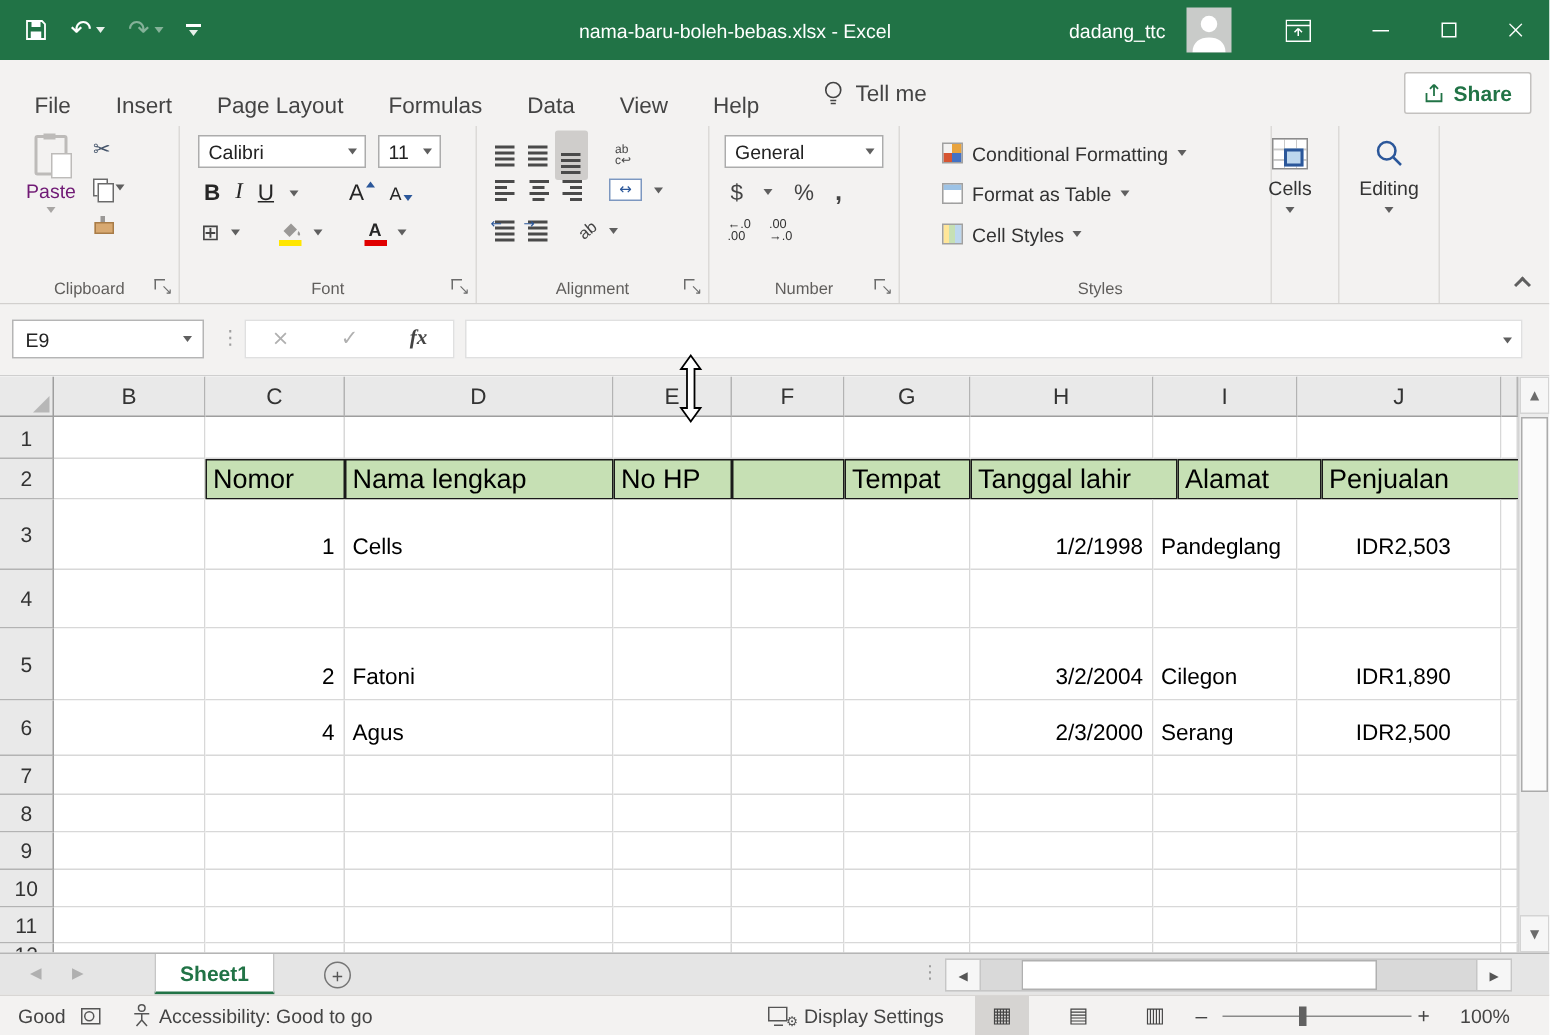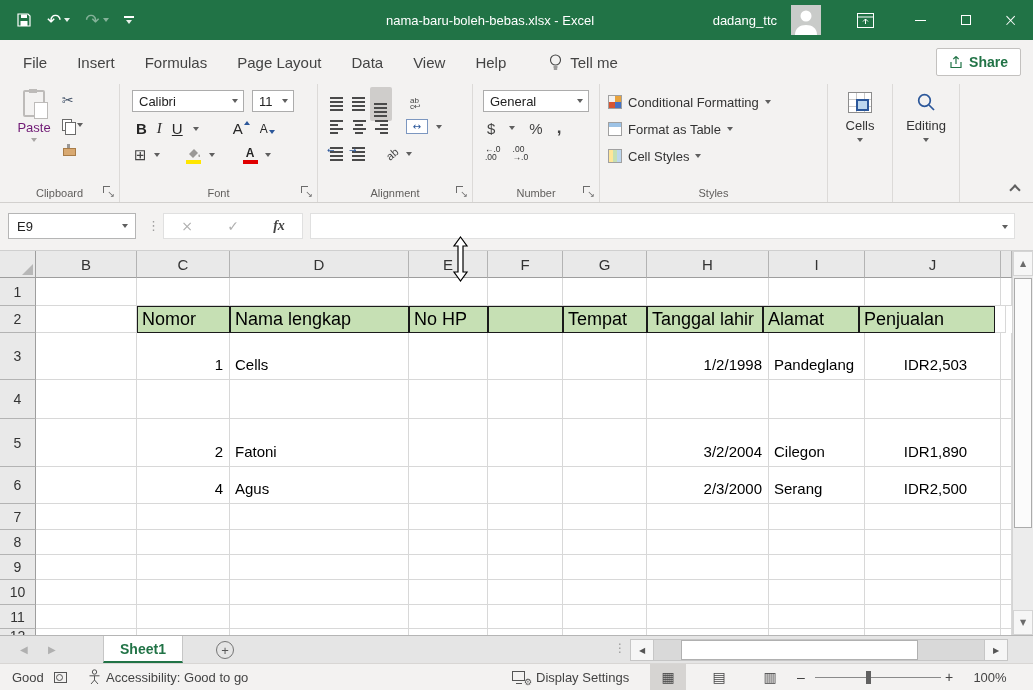--- a/index.html
+++ b/index.html
@@ -24,21 +24,21 @@
   .avatar { width:30px; height:30px; background:#c9cbc9; display:flex; align-items:flex-end; justify-content:center; overflow:hidden; margin-right:22px; }
   .ribbonopts { margin-right:10px; }
   .win-btn { width:45px; height:100%; display:flex; align-items:center; justify-content:center; }
   .win-min b { width:11px; border-top:1px solid #fff; display:block; }
   .win-max b { width:10px; height:10px; border:1px solid #fff; display:block; }
   .win-close { font-size:17px; font-weight:300; }
 
   
   .tabrow { position:absolute; left:0; top:40px; right:0; height:44px; background:#f3f2f1; display:flex; align-items:stretch; }
   #rtabs { display:flex; padding-left:8px; }
-  .rtab { position:relative; display:flex; align-items:center; padding:5px 15px; font-size:15px; color:#444; }
+  .rtab { position:relative; display:flex; align-items:flex-end; padding:5px 15px; font-size:15px; color:#444; }
   .rtab.active span { color:#262626; font-weight:700; }
   .rtab.active::after { content:""; position:absolute; left:13px; right:13px; bottom:4px; border-bottom:3px solid #217346; }
   .tellme { display:flex; align-items:center; gap:8px; margin-left:28px; font-size:15px; color:#444; }
   .share-btn { position:absolute; right:12px; top:8px; height:28px; background:#fff; border:1px solid #c3c1bf; border-radius:2px; display:flex; align-items:center; gap:6px; padding:0 12px; color:#217346; font-weight:700; font-size:14px; }
 
   
   .ribbon { position:absolute; left:0; top:84px; right:0; height:119px; background:#f3f2f1; border-bottom:1px solid #d2d0ce; }
   .grp { position:absolute; top:0; bottom:0; border-right:1px solid #ddlbd9; border-right:1px solid #dcdad8; }
   .grp-label { position:absolute; bottom:3px; left:0; right:0; text-align:center; font-size:11px; color:#605e5c; }
   .launcher { position:absolute; right:5px; bottom:5px; width:11px; height:11px; color:#6b6b6b; }
@@ -97,21 +97,21 @@
   .orient { font-size:11px; color:#444; transform:rotate(-40deg); display:inline-block; margin-left:12px; }
 
   .g-num { left:473px; width:127px; }
   .ngen { left:10px; top:6px; width:106px; }
   .n2 { left:14px; top:34px; gap:14px; }
   .n3 { left:12px; top:61px; gap:12px; }
   .cur { font-size:15px; color:#444; }
   .comma { font-size:17px; color:#444; font-weight:600; }
   .decic { display:flex; flex-direction:column; line-height:8px; font-size:8.5px; color:#333; }
 
-  .g-styles { left:600px; width:228px; }
+  .g-styles { left:620px; width:228px; }
   .stylerow { position:absolute; left:8px; display:flex; align-items:center; gap:6px; height:20px; font-size:13px; color:#333; }
   .sicon { width:14px; height:14px; border:1px solid #a0a0a0; }
   .si-cond { background:conic-gradient(#e8a33d 0 25%, #4472c4 0 50%, #d65532 0 75%, #f3f2f1 0); }
   .si-table { background:linear-gradient(#9dc3e6 0 4px, #fff 4px), linear-gradient(90deg,#c9c9c9 1px,transparent 1px); background-size:100% 100%, 5px 100%; }
   .si-styles { background:linear-gradient(90deg,#ffe699 0 4px,#c6e0b4 4px 8px,#bdd7ee 8px); }
 
   .g-cells { left:828px; width:65px; }
   .g-edit { left:893px; width:67px; border-right:1px solid #dcdad8; }
   .bigbtn { position:absolute; left:0; right:0; top:8px; display:flex; flex-direction:column; align-items:center; gap:5px; font-size:13px; color:#333; }
   .cellsic { width:24px; height:21px; border:1px solid #8c8c8c; background:
@@ -244,24 +244,24 @@
 
   <div class="tabrow">
     <div id="rtabs">
         <div class="rtab">
           <span>File</span>
         </div>
         <div class="rtab">
           <span>Insert</span>
         </div>
         <div class="rtab">
+          <span>Page Layout</span>
+        </div>
+        <div class="rtab">
           <span>Formulas</span>
-        </div>
-        <div class="rtab">
-          <span>Page Layout</span>
         </div>
         <div class="rtab">
           <span>Data</span>
         </div>
         <div class="rtab">
           <span>View</span>
         </div>
         <div class="rtab">
           <span>Help</span>
         </div>
@@ -538,21 +538,21 @@
           </div>
           <div class="g-cell hdrc" style="width: 79px;">
             <span>No HP</span>
           </div>
           <div class="g-cell hdrc" style="width: 75px;">
             <span></span>
           </div>
           <div class="g-cell hdrc" style="width: 84px;">
             <span>Tempat</span>
           </div>
-          <div class="g-cell hdrc" style="width: 116px;">
+          <div class="g-cell hdrc" style="width: 138px;">
             <span>Tanggal lahir</span>
           </div>
           <div class="g-cell hdrc" style="width: 96px;">
             <span>Alamat</span>
           </div>
           <div class="g-cell hdrc" style="width: 136px;">
             <span>Penjualan</span>
           </div>
           <div class="g-cell" style="width: 11px;"></div>
         </div>

